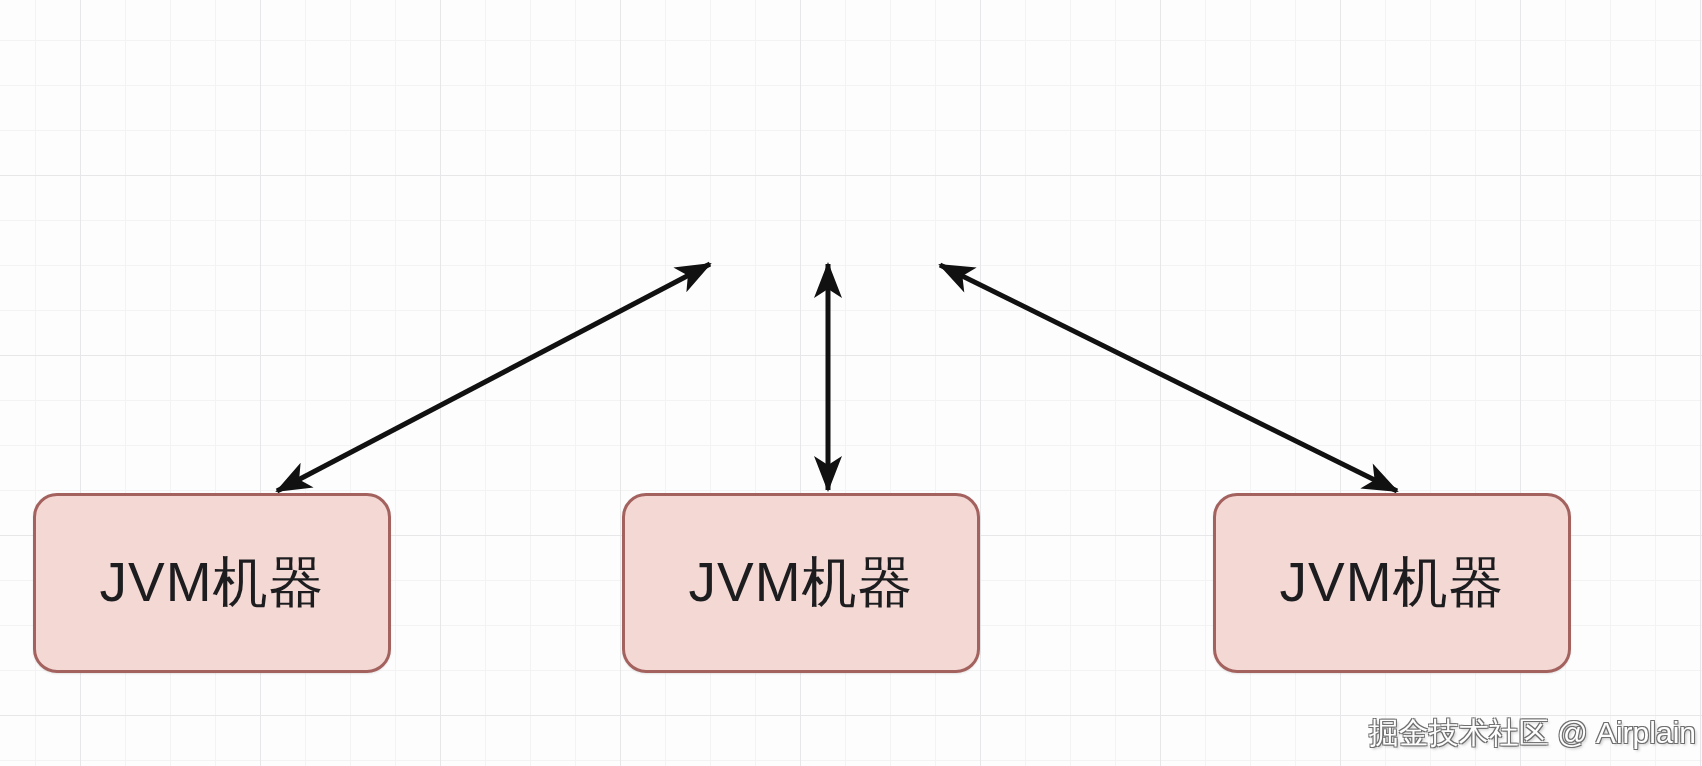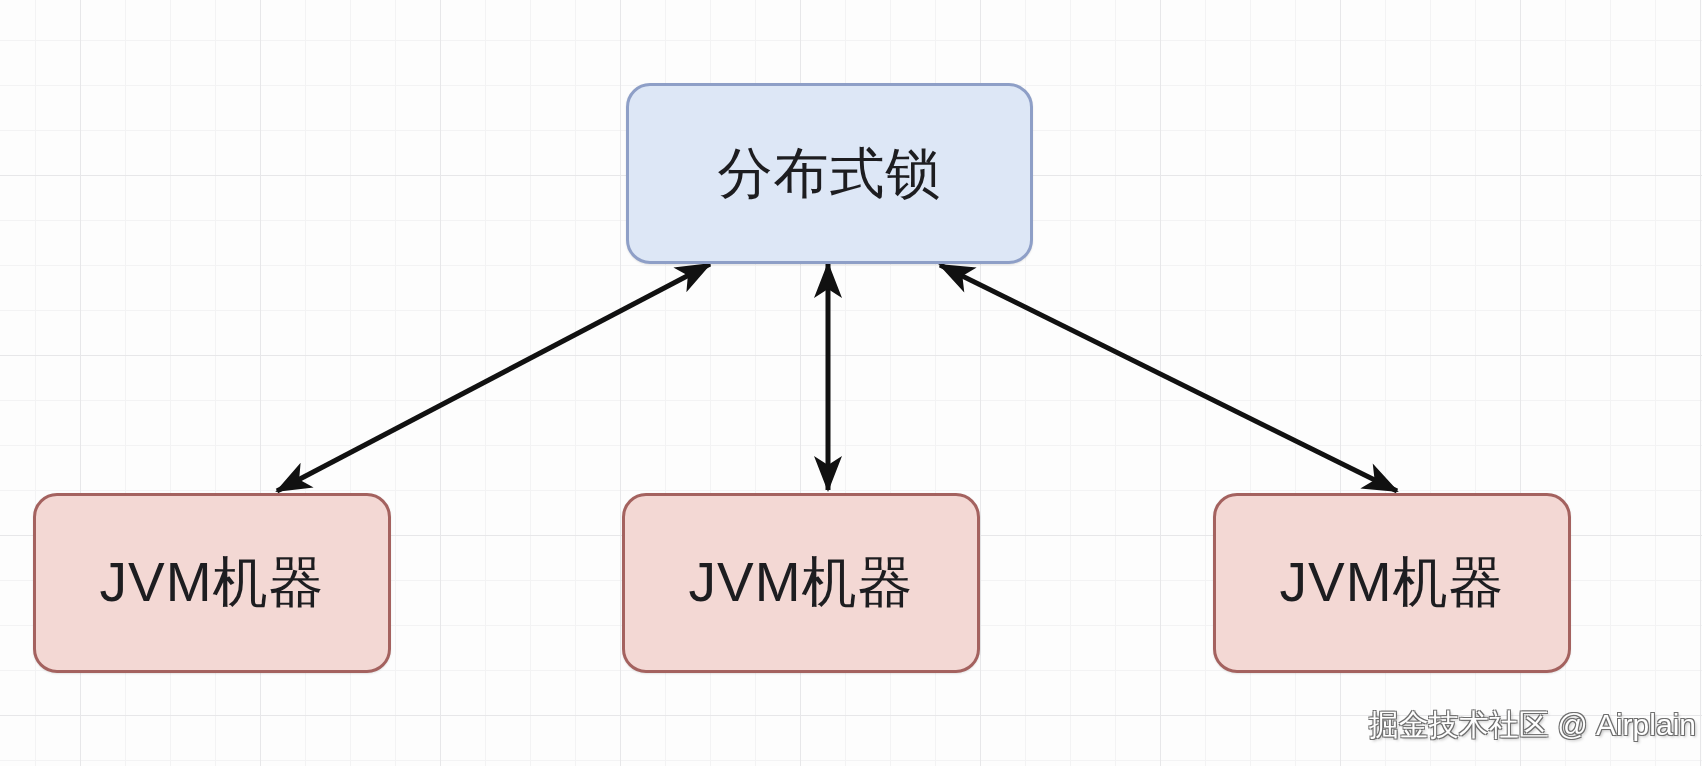--- a/index.html
+++ b/index.html
@@ -71,21 +71,21 @@
 
   .edge {
     stroke: #111111;
     stroke-width: 5;
     fill: none;
   }
 
   .watermark {
     position: absolute;
     right: 6px;
-    bottom: 20px;
+    bottom: 12px;
     font-size: 30px;
     font-weight: 400;
     color: #ffffff;
     text-shadow:
       -1px -1px 0 #6f6f6f,
        1px -1px 0 #6f6f6f,
       -1px  1px 0 #6f6f6f,
        1px  1px 0 #6f6f6f,
        2px  2px 3px rgba(0,0,0,0.25);
     white-space: nowrap;
@@ -100,23 +100,20 @@
     <defs>
       <marker id="arrowhead" markerUnits="userSpaceOnUse" markerWidth="38" markerHeight="32" viewBox="0 0 38 32" refX="35" refY="16" orient="auto-start-reverse">
         <path d="M1,2 L37,16 L1,30 L10,16 Z" fill="#111111"></path>
       </marker>
     </defs>
     <line class="edge" x1="710" y1="264" x2="277" y2="491" marker-start="url(#arrowhead)" marker-end="url(#arrowhead)"></line>
     <line class="edge" x1="828" y1="264" x2="828" y2="490" marker-start="url(#arrowhead)" marker-end="url(#arrowhead)"></line>
     <line class="edge" x1="940" y1="265" x2="1397" y2="491" marker-start="url(#arrowhead)" marker-end="url(#arrowhead)"></line>
   </svg>
 
-  <div class="node node-lock">
-    <span>分布式锁</span>
-  </div>
 
   <div class="node node-jvm node-jvm-1">
     <span>JVM机器</span>
   </div>
 
   <div class="node node-jvm node-jvm-2">
     <span>JVM机器</span>
   </div>
 
   <div class="node node-jvm node-jvm-3">

